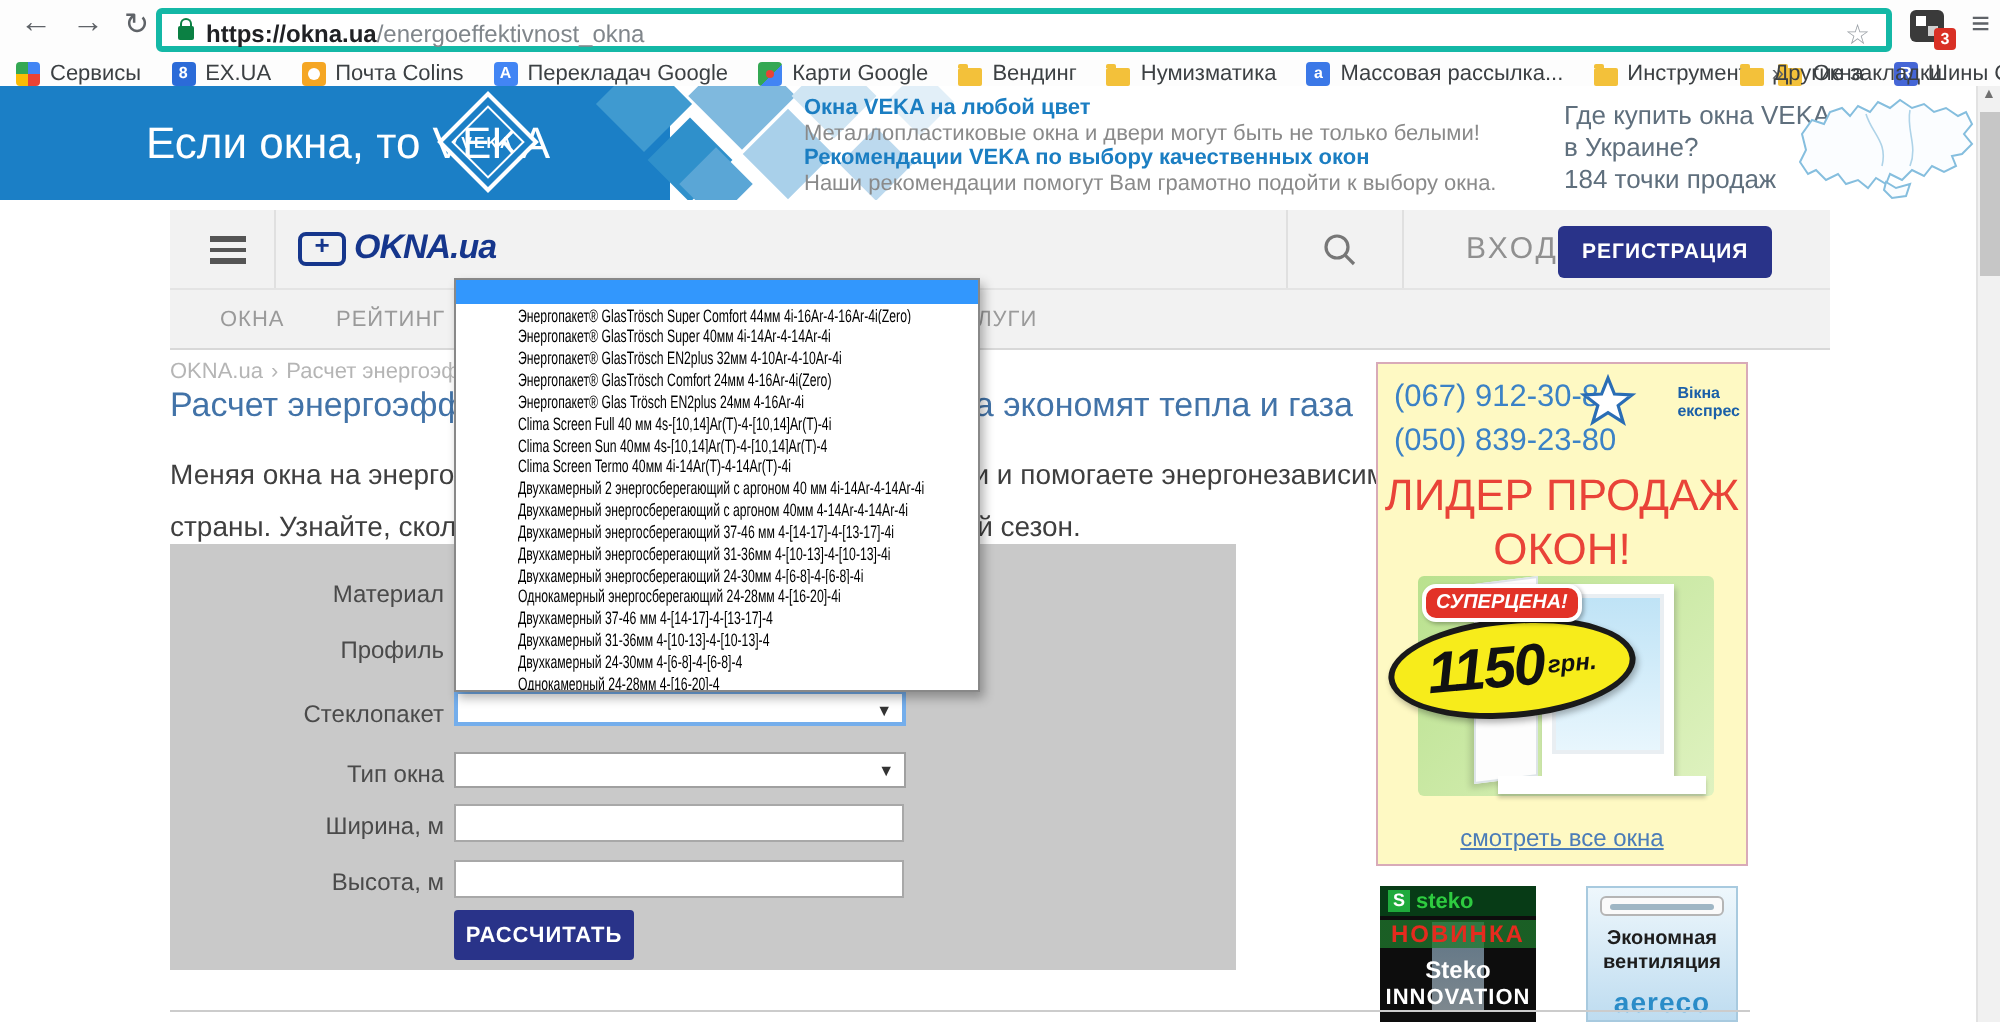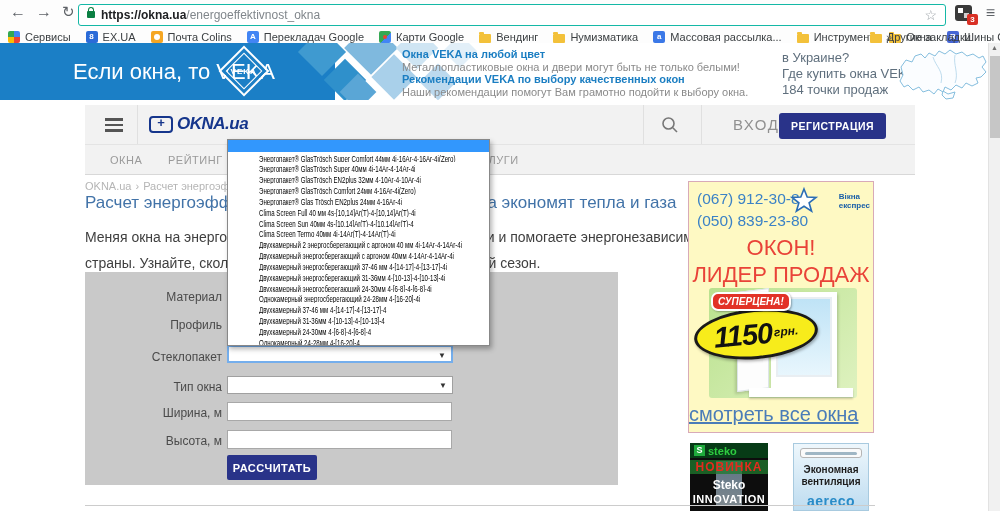--- a/index.html
+++ b/index.html
@@ -7,21 +7,21 @@
   body { font-family:"Liberation Sans", sans-serif; }
   #screen { position:relative; width:1000px; height:511px; background:#fff; overflow:hidden; }
 
   
   .toolbar { position:absolute; left:0; top:0; width:100%; height:30px; background:#fdfdfd; }
   .nav-glyph { position:absolute; top:3px; font-size:16px; color:#5f6368; cursor:pointer; }
   .g-back { left:10px; }
   .g-fwd  { left:36px; }
   .g-reload { left:62px; font-size:15px; }
   .omnibox { position:absolute; left:78px; top:4px; width:868px; height:22px; background:#fff;
-             border:1px solid #14b8a6; border-radius:3px; }
+             border:3px solid #14b8a6; border-radius:3px; }
   .lock { position:absolute; left:8px; top:6px; width:8px; height:7px; background:#0b8043; border-radius:1px; }
   .lock:before { content:''; position:absolute; left:1px; top:-4px; width:4px; height:5px;
                  border:1.5px solid #0b8043; border-bottom:none; border-radius:3px 3px 0 0; }
   .url-text { position:absolute; left:22px; top:3px; font-size:12px; color:#333; white-space:nowrap; }
   .url-domain { font-weight:bold; color:#202124; }
   .url-path { color:#80868b; }
   .star-glyph { position:absolute; right:8px; top:2px; font-size:14px; color:#9aa0a6; cursor:pointer; }
   .ext-icon { position:absolute; right:28px; top:5px; width:17px; height:16px; background:#3a3a3a;
               border-radius:3px; cursor:pointer; }
   .ext-icon:before { content:''; position:absolute; left:3px; top:3px; width:5px; height:5px; background:#fff; }
@@ -169,21 +169,21 @@
   .win-sill { position:absolute; left:40px; top:100px; width:104px; height:9px; background:#fff;
               box-shadow:0 2px 2px rgba(0,0,0,.2); }
   .superprice { position:absolute; left:22px; top:110px; background:#e23227; border:2px solid #fff;
                 border-radius:7px; color:#fff; font-size:10px; font-weight:bold; font-style:italic;
                 padding:2px 5px; z-index:3; box-shadow:1px 1px 2px rgba(0,0,0,.3); }
   .price-oval { position:absolute; left:5px; top:127px; width:124px; height:50px; background:#f7ec1b;
                 border:3px solid #1a1a1a; border-radius:50%; transform:rotate(-5deg); z-index:2;
                 display:flex; align-items:center; justify-content:center; box-shadow:1px 2px 3px rgba(0,0,0,.3); }
   .price-num { font-size:29px; font-weight:800; font-style:italic; color:#111; letter-spacing:-1px; }
   .price-cur { font-size:12px; font-weight:800; font-style:italic; color:#111; margin-left:2px; }
-  .ad-link { position:absolute; left:0; bottom:6px; width:100%; text-align:left; font-size:20px;
+  .ad-link { position:absolute; left:0; bottom:6px; width:100%; text-align:center; font-size:12px;
              color:#4a7cb8; text-decoration:underline; cursor:pointer; }
 
   .ad-steko { position:absolute; left:690px; top:443px; width:78px; height:68px; background:#0d0d0d;
               overflow:hidden; cursor:pointer; }
   .steko-top { position:absolute; left:0; top:0; width:100%; height:15px; background:#073b16;
                display:flex; align-items:center; }
   .steko-s { width:11px; height:11px; background:#1faa3c; color:#fff; font-size:9px; font-weight:bold;
              text-align:center; line-height:11px; margin:0 3px 0 4px; }
   .steko-brand { color:#2ecc40; font-weight:bold; font-size:11px; }
   .steko-win { position:absolute; left:26px; top:18px; width:26px; height:44px;
@@ -309,22 +309,22 @@
     <div class="veka-logo">
         <span>VEKA</span>
       </div>
     <div class="veka-texts">
       <div class="veka-line-blue">Окна VEKA на любой цвет</div>
       <div class="veka-line-gray">Металлопластиковые окна и двери могут быть не только белыми!</div>
       <div class="veka-line-blue">Рекомендации VEKA по выбору качественных окон</div>
       <div class="veka-line-gray">Наши рекомендации помогут Вам грамотно подойти к выбору окна.</div>
     </div>
     <div class="veka-where">
+      <div>Где купить окна VEKA</div>
       <div>в Украине?</div>
-      <div>Где купить окна VEKA</div>
       <div>184 точки продаж</div>
     </div>
     <svg class="veka-map" width="97" height="55" viewBox="0 0 97 55">
       <path d="M8,22 L13,15 19,17 22,11 28,9 32,13 36,8 42,11 46,6 52,9 57,5 63,9 69,7 74,11 80,9 86,13 90,11 93,17 89,22 93,27 88,32 83,33 85,38 79,41 73,38 69,43 63,40 58,45 52,42 50,47 45,44 41,49 36,45 30,47 26,42 20,45 15,40 11,42 7,36 10,30 Z" fill="#fbfdff" stroke="#85bede" stroke-width="1"></path>
       <path d="M50,46 l5,3 7,-2 -2,6 -7,1 -4,-4 Z" fill="#fbfdff" stroke="#85bede" stroke-width="1"></path>
       <path d="M40,12 C43,22 51,26 48,38 M62,10 C60,20 66,28 62,38" fill="none" stroke="#aed3e8" stroke-width="0.8"></path>
     </svg>
   </div>
 
   <div class="scrollbar">
@@ -440,22 +440,22 @@
     <div class="ve-logo">
       <svg width="30" height="30" viewBox="0 0 30 30">
         <path d="M15,3 L18.2,11 27,11.4 20.1,16.8 22.6,25.2 15,20.3 7.4,25.2 9.9,16.8 3,11.4 11.8,11 Z" fill="#fff" stroke="#2a6db5" stroke-width="1.6"></path>
       </svg>
       <div class="ve-txt">
         <div>Вікна</div>
         <div>експрес</div>
       </div>
     </div>
     <div class="ad-headline">
+      <div>ЛИДЕР ПРОДАЖ</div>
       <div>ОКОН!</div>
-      <div>ЛИДЕР ПРОДАЖ</div>
     </div>
     <div class="win-panel">
       <div class="win-sash"></div>
       <div class="win-frame">
         <div class="win-glass"></div>
       </div>
       <div class="win-sill"></div>
     </div>
     <div class="superprice">СУПЕРЦЕНА!</div>
     <div class="price-oval">

